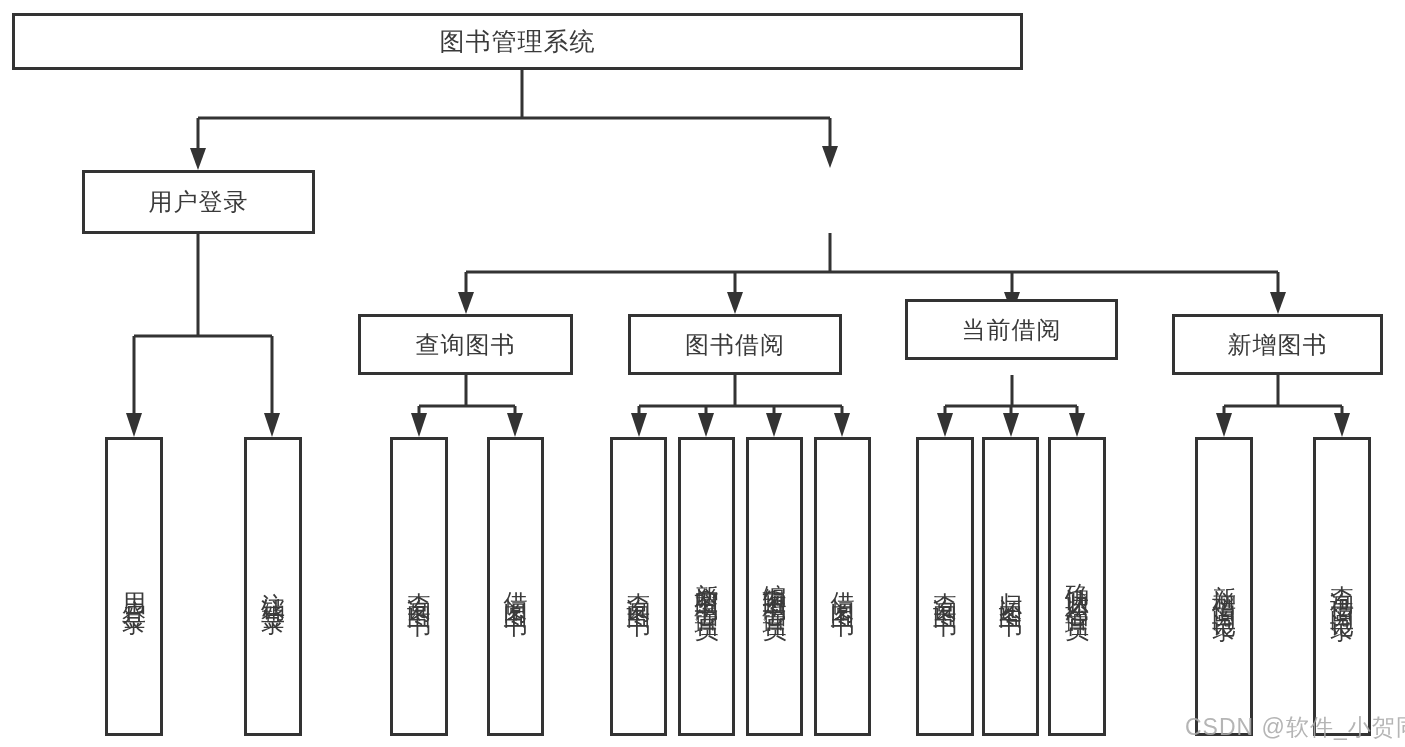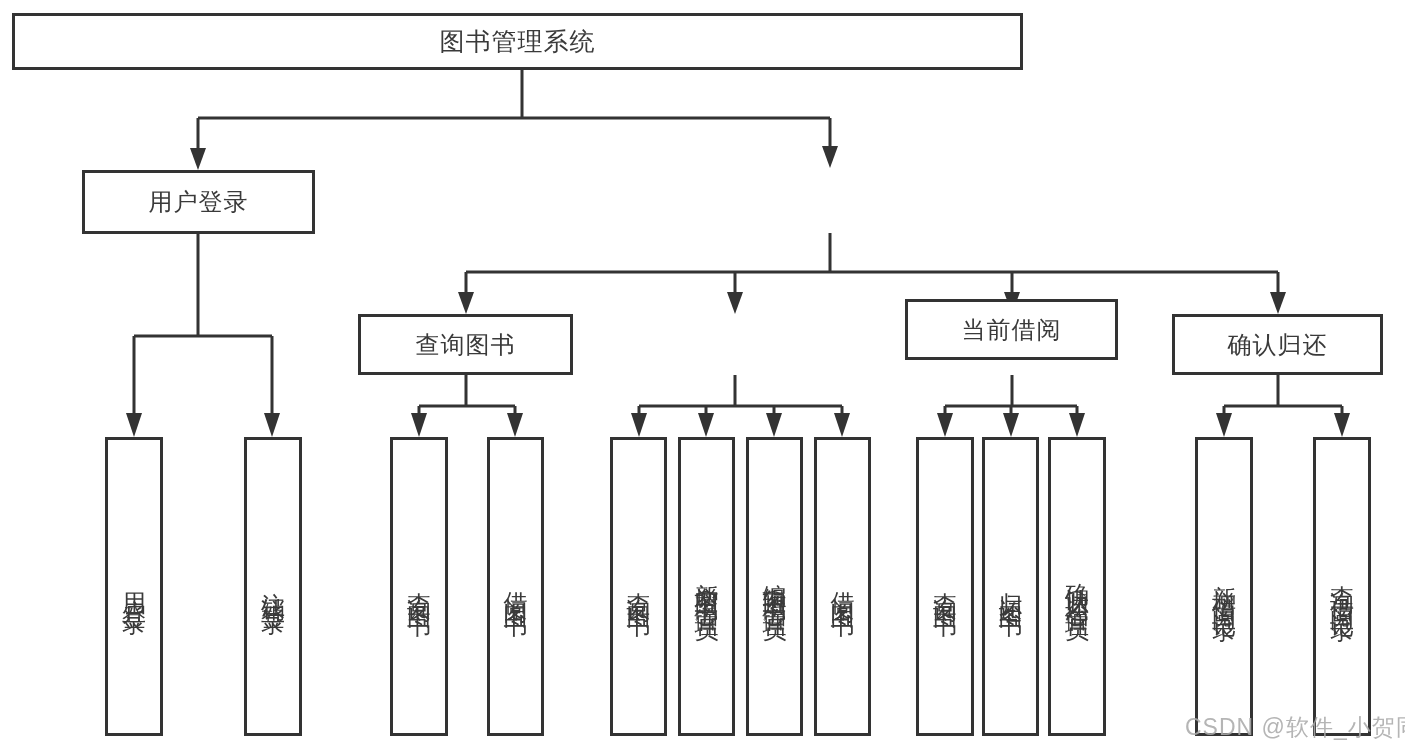--- a/index.html
+++ b/index.html
@@ -97,25 +97,28 @@
     <span>图书管理系统</span>
   </div>
 
   <div class="node hnode" style="left:82px;top:170px;width:233px;height:64px;">
     <span>用户登录</span>
   </div>
 
   <div class="node hnode" style="left:358px;top:314px;width:215px;height:61px;">
     <span>查询图书</span>
   </div>
+  <div class="node hnode" style="left:628px;top:314px;width:214px;height:61px;">
+    <span>图书借阅</span>
+  </div>
   <div class="node hnode" style="left:905px;top:299px;width:213px;height:61px;">
     <span>当前借阅</span>
   </div>
   <div class="node hnode" style="left:1172px;top:314px;width:211px;height:61px;">
-    <span>确认归还</span>
+    <span>新增图书</span>
   </div>
 
   <div class="node leaf" style="left:105px;top:437px;width:58px;height:299px;">
     <span class="vtext">用户登录</span>
   </div>
   <div class="node leaf" style="left:244px;top:437px;width:58px;height:299px;">
     <span class="vtext">注销登录</span>
   </div>
 
   <div class="node leaf" style="left:390px;top:437px;width:58px;height:299px;">

